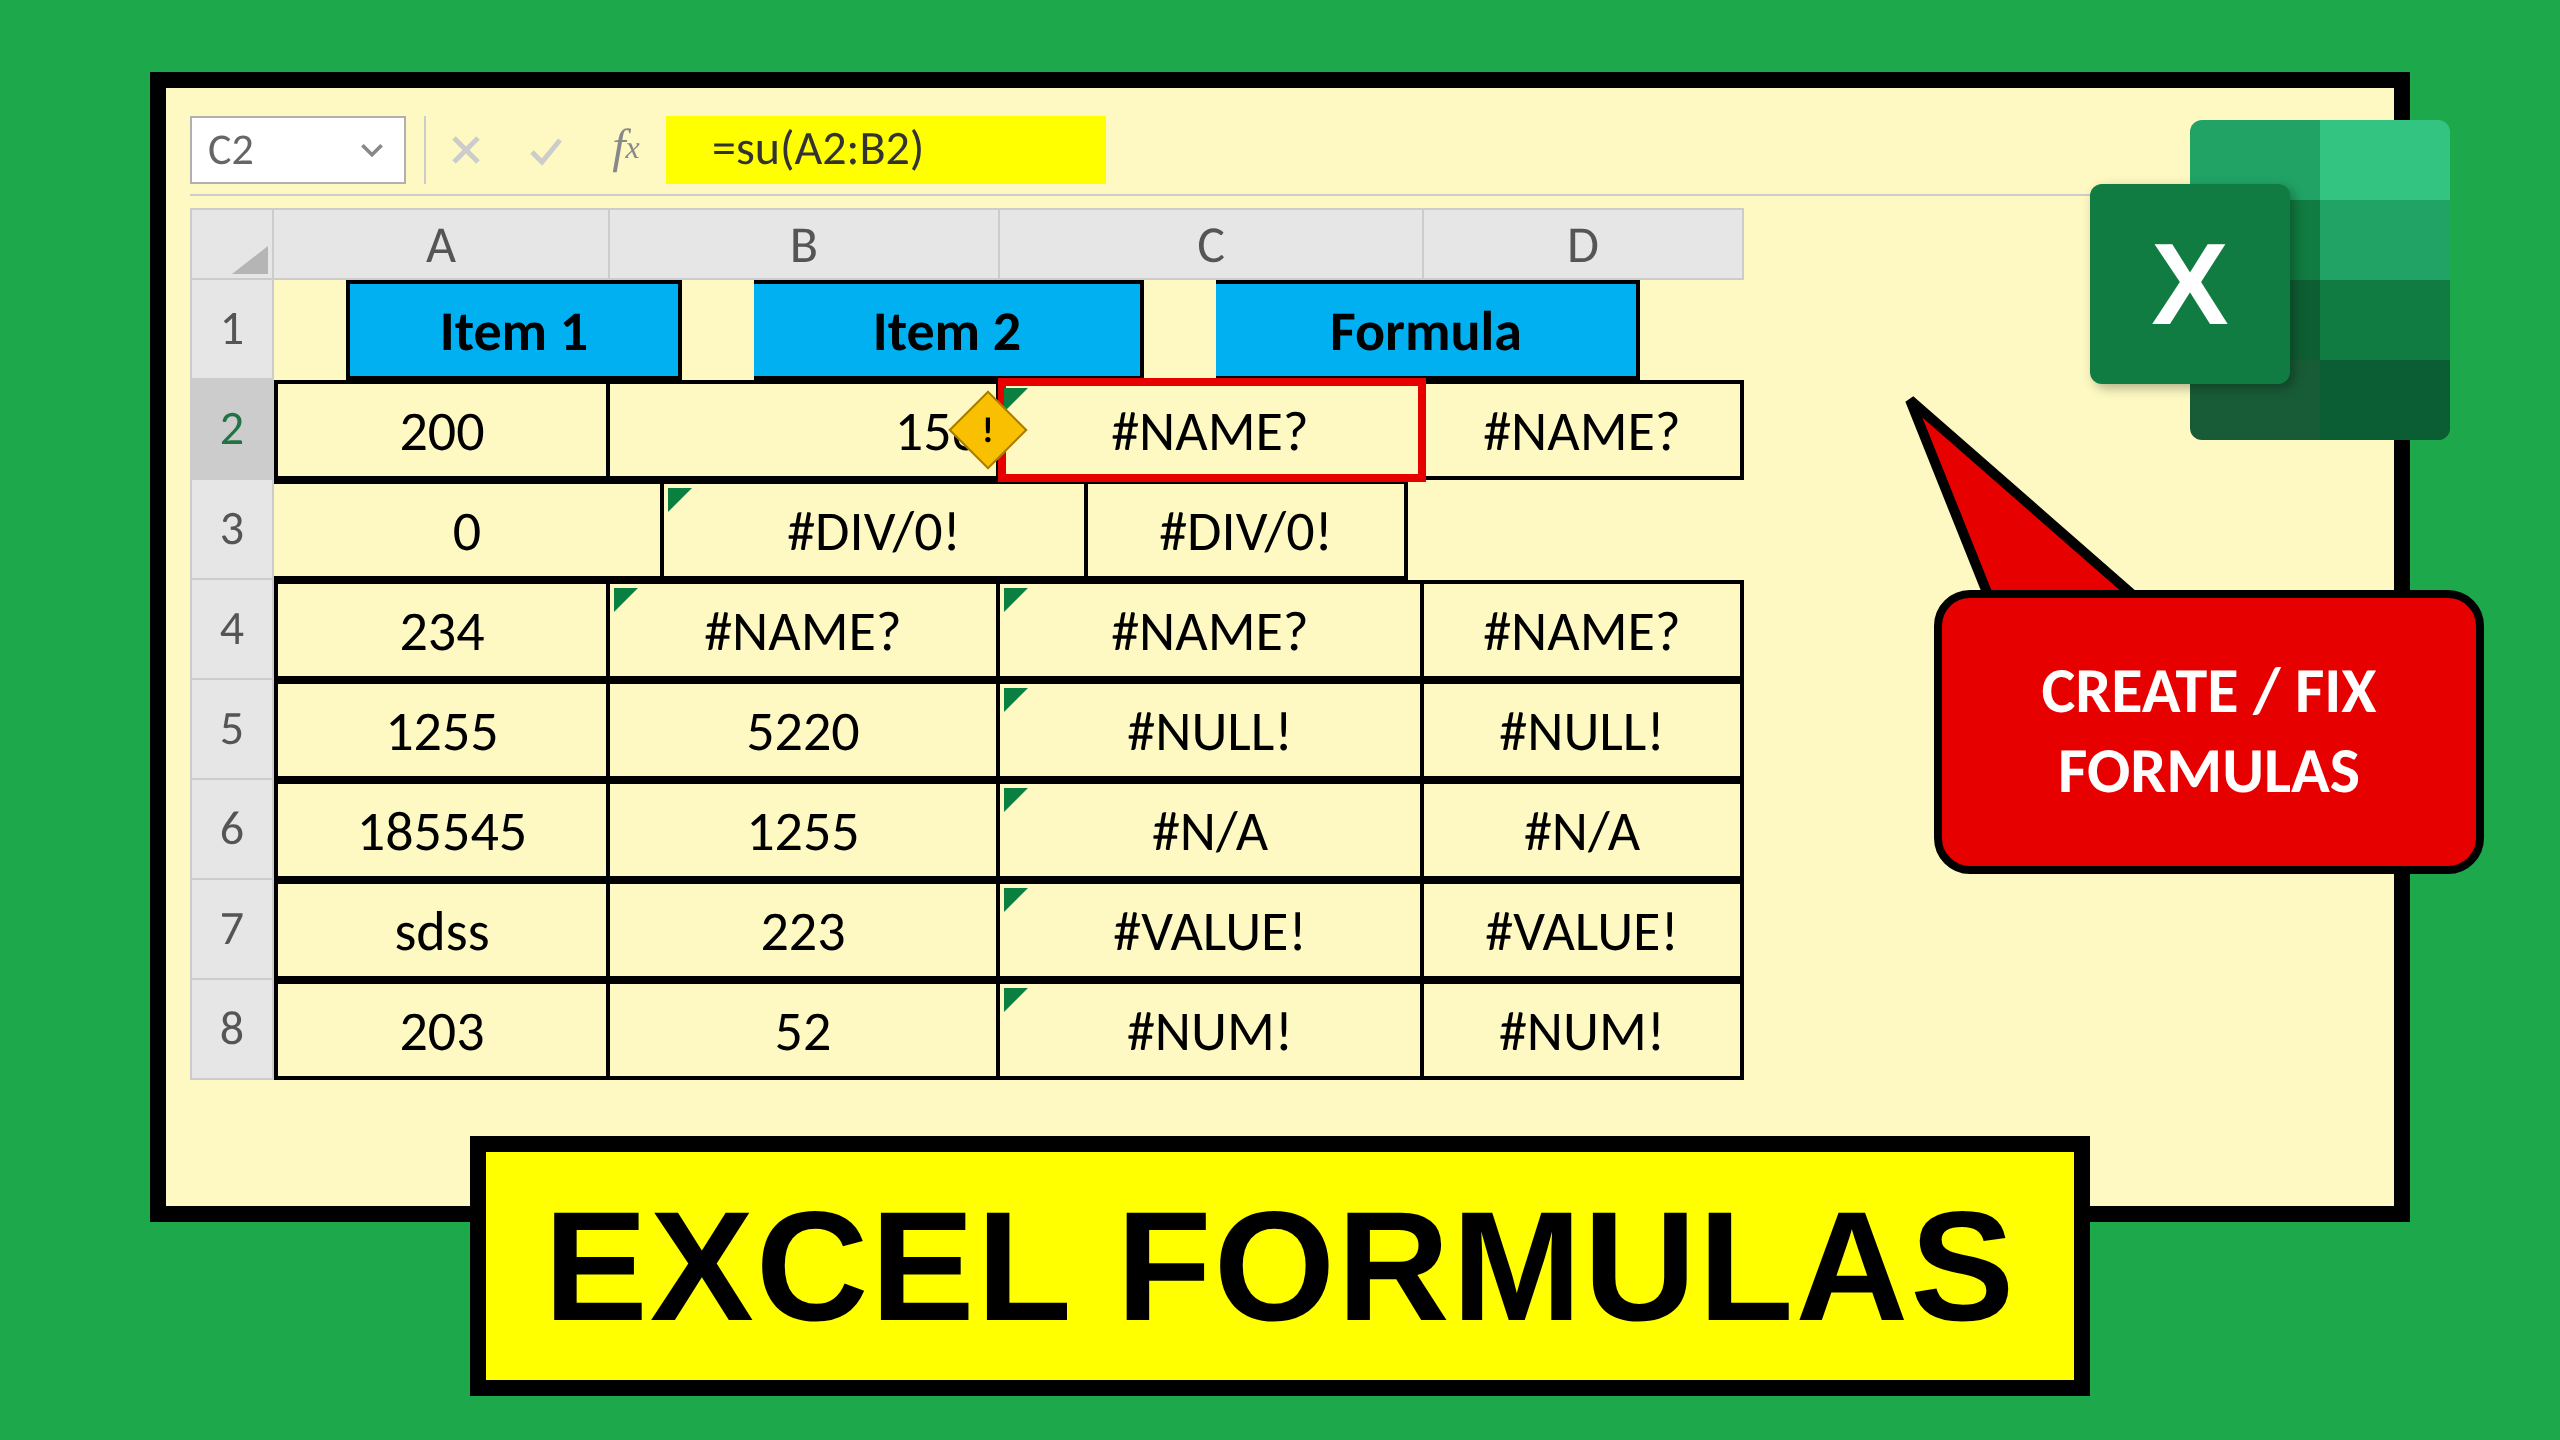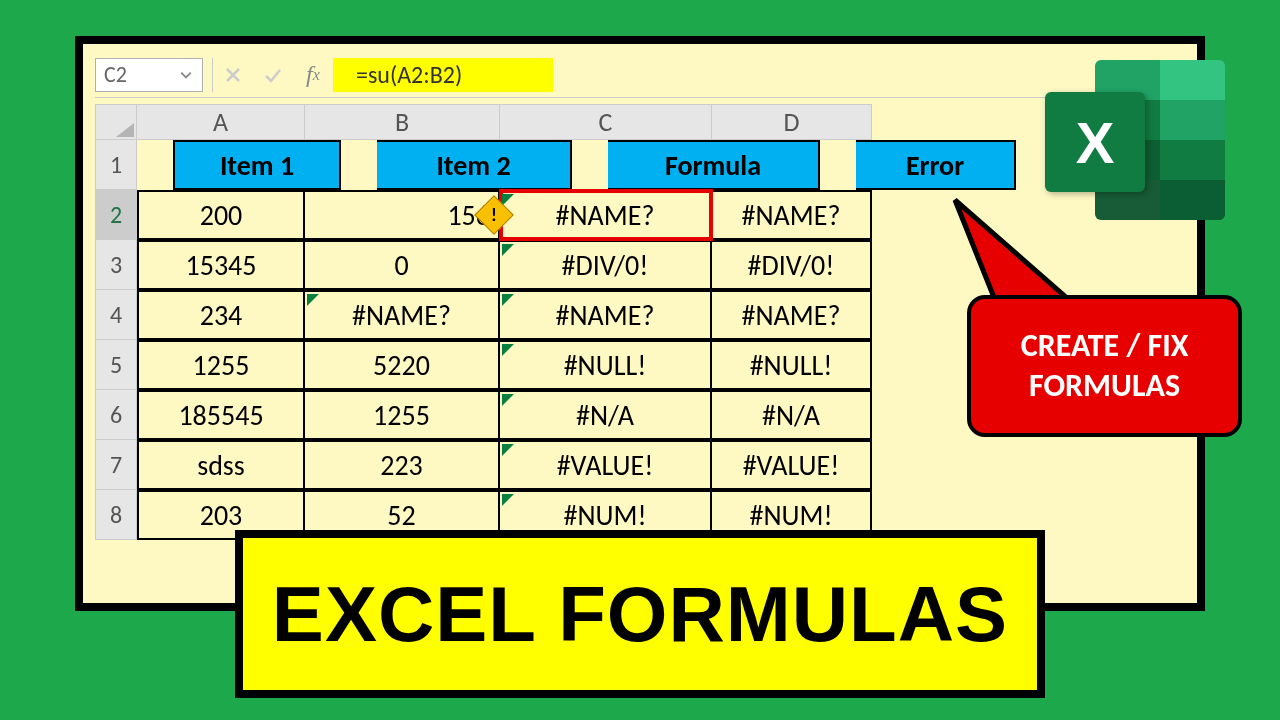--- a/index.html
+++ b/index.html
@@ -256,21 +256,21 @@
       line-height: 1.25;
       position: relative;
     }
     
     
     .banner {
       position: absolute;
       left: 235px;
       bottom: 22px;
       width: 810px;
-      height: 168px;
+      height: 130px;
       background: #ffff00;
       border: 8px solid #000;
       display: flex;
       align-items: center;
       justify-content: center;
       font-weight: 900;
       font-size: 78px;
       letter-spacing: 1px;
       font-family: Arial Black, Arial, sans-serif;
     }
@@ -325,41 +325,39 @@
       <div class="col-h col-B">B</div>
       <div class="col-h col-C">C</div>
       <div class="col-h col-D">D</div>
     </div>
 
     <div class="data-row">
       <div class="row-h">1</div>
       <div class="cell first-cell header-cell col-A">Item 1</div>
       <div class="cell header-cell col-B">Item 2</div>
       <div class="cell header-cell col-C">Formula</div>
-      <div class="cell header-cell col-D">Error</div>
     </div>
 
     <div class="data-row">
       <div class="row-h selected">2</div>
       <div class="cell first-cell col-A">200</div>
       <div class="cell col-B right">
         <span>156</span>
       </div>
       <div class="cell col-C selected green-tri">
         <div class="warn-diamond">
             <span>!</span>
           </div>
         <span>#NAME?</span>
       </div>
       <div class="cell col-D">#NAME?</div>
     </div>
 
     <div class="data-row">
       <div class="row-h">3</div>
-      <div class="cell first-cell col-A">15345</div>
       <div class="cell col-B">0</div>
       <div class="cell col-C green-tri">#DIV/0!</div>
       <div class="cell col-D">#DIV/0!</div>
     </div>
 
     <div class="data-row">
       <div class="row-h">4</div>
       <div class="cell first-cell col-A">234</div>
       <div class="cell col-B green-tri">#NAME?</div>
       <div class="cell col-C green-tri">#NAME?</div>

